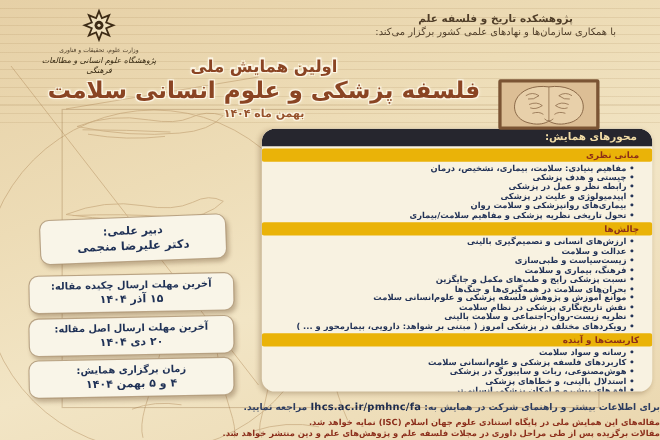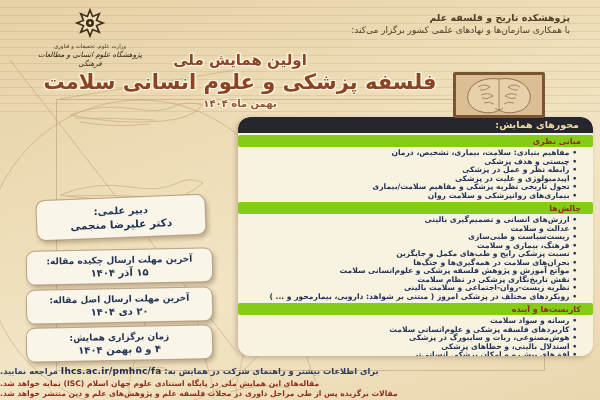--- a/index.html
+++ b/index.html
@@ -13,63 +13,63 @@
   .frame-line{position:absolute;left:56px;top:99px;width:489px;height:272px;z-index:1;
     border:1px solid rgba(140,100,55,.30);pointer-events:none;}
 
   
   .logo-block{position:absolute;left:28px;top:5px;width:124px;text-align:center;z-index:2;}
   .logo-block svg{display:block;margin:0 auto;}
   .logo-l1{font-size:5.5px;color:#4a3a24;margin-top:2px;letter-spacing:.3px;}
   .logo-l2{font-size:7.2px;font-weight:normal;font-style:italic;color:#33260f;margin-top:1px;}
 
   
-  .organizer{position:absolute;right:30px;top:11px;text-align:right;z-index:2;direction:rtl;color:#4f3d28;}
+  .organizer{position:absolute;right:40px;top:11px;text-align:center;z-index:2;direction:rtl;color:#4f3d28;}
   .org-l1{font-size:9.5px;font-weight:bold;line-height:13px;}
   .org-l2{font-size:9px;line-height:13px;}
 
   
   .title-block{position:absolute;left:0;top:51px;width:480px;text-align:center;z-index:2;direction:rtl;}
   .t-outline{text-shadow:-1px -1px 0 #fcf5e4,1px -1px 0 #fcf5e4,-1px 1px 0 #fcf5e4,1px 1px 0 #fcf5e4,0 0 4px #fcf5e4;}
   .pre-title{font-size:15px;font-weight:bold;color:#8a4423;}
   .main-title{font-size:21px;font-weight:bold;color:#8a4423;margin-top:1px;}
   .title-date{font-size:10px;font-weight:bold;color:#96522c;margin-top:4px;}
 
   
   .brain{position:absolute;left:453px;top:72px;width:92px;height:46px;z-index:3;
     border:3px solid #7b5434;background:#dcbe95;border-radius:2px;}
 
   
   .themes-panel{position:absolute;left:238px;top:117px;width:355px;height:239px;z-index:2;
     background:#f8f2e1;border-radius:12px;box-shadow:-2px 2px 5px rgba(100,70,40,.30);
     direction:rtl;overflow:hidden;}
   .themes-header{height:16px;line-height:16px;background:#26262e;color:#f1dca6;
     font-size:9.5px;font-weight:bold;padding:0 14px 0 6px;border-radius:12px 12px 0 0;}
-  .section-bar{background:#84cc16;color:#8c2e18;font-size:8px;font-weight:bold;
+  .section-bar{background:#eab308;color:#8c2e18;font-size:8px;font-weight:bold;
     padding:1.5px 12px 1.5px 4px;margin:2px 0 1px;border-radius:2px;}
   .theme-list{list-style:none;margin:0;padding:1px 16px 0 6px;}
   .theme-list li{font-size:7.6px;line-height:8.5px;font-weight:bold;color:#233357;
     padding-right:8px;text-indent:-8px;}
   .theme-list li::before{content:"• ";}
 
   
   .info-box{position:absolute;background:#f9f5e8;border:1px solid rgba(150,120,80,.65);
     border-radius:9px;box-shadow:2px 3px 4px rgba(90,60,30,.32);z-index:3;
     text-align:center;direction:rtl;color:#1f3156;padding:5px 3px;}
   .box-label{font-size:9px;font-weight:bold;}
   .box-value{font-size:10px;font-weight:bold;margin-top:2px;letter-spacing:1px;}
   .box1{left:36px;top:197px;width:170px;padding:7px 4px;transform:rotate(-2.2deg);}
   .box1 .box-label{font-size:10px;}
   .box1 .box-value{font-size:10.5px;letter-spacing:0;}
   .box2{left:26px;top:249px;width:187px;transform:rotate(-1.1deg);}
   .box3{left:26px;top:288px;width:187px;transform:rotate(-1.1deg);}
   .box4{left:26px;top:326px;width:187px;transform:rotate(-1.1deg);}
 
   
-  .footer{position:absolute;left:0;bottom:2px;width:600px;text-align:left;z-index:4;direction:rtl;}
+  .footer{position:absolute;left:0;bottom:2px;width:600px;text-align:right;z-index:4;direction:rtl;}
   .f-line1{font-size:8.3px;font-weight:bold;color:#2c3c60;margin-bottom:3px;}
   .f-url{font-size:9px;font-weight:bold;color:#1d2c4e;letter-spacing:.2px;}
   .f-line2,.f-line3{font-size:7.6px;font-weight:bold;color:#8c2f1c;line-height:9.5px;}
 </style>
 </head>
 <body>
 
 <div class="poster">
 
   <div class="ruled"></div>
@@ -131,22 +131,22 @@
     <div class="themes-header">محورهای همایش:</div>
 
     <div>
       <div class="section-bar">مبانی نظری</div>
       <ul class="theme-list">
 
       <li>مفاهیم بنیادی: سلامت، بیماری، تشخیص، درمان</li>
           <li>چیستی و هدف پزشکی</li>
           <li>رابطه نظر و عمل در پزشکی</li>
           <li>اپیدمیولوژی و علیت در پزشکی</li>
+          <li>بیماری‌های روانپزشکی و سلامت روان</li>
           <li>تحول تاریخی نظریه پزشکی و مفاهیم سلامت/بیماری</li>
-          <li>بیماری‌های روانپزشکی و سلامت روان</li>
         </ul>
     </div>
 
     <div>
       <div class="section-bar">چالش‌ها</div>
       <ul class="theme-list">
 
       <li>ارزش‌های انسانی و تصمیم‌گیری بالینی</li>
           <li>عدالت و سلامت</li>
           <li>زیست‌سیاست و طبی‌سازی</li>

